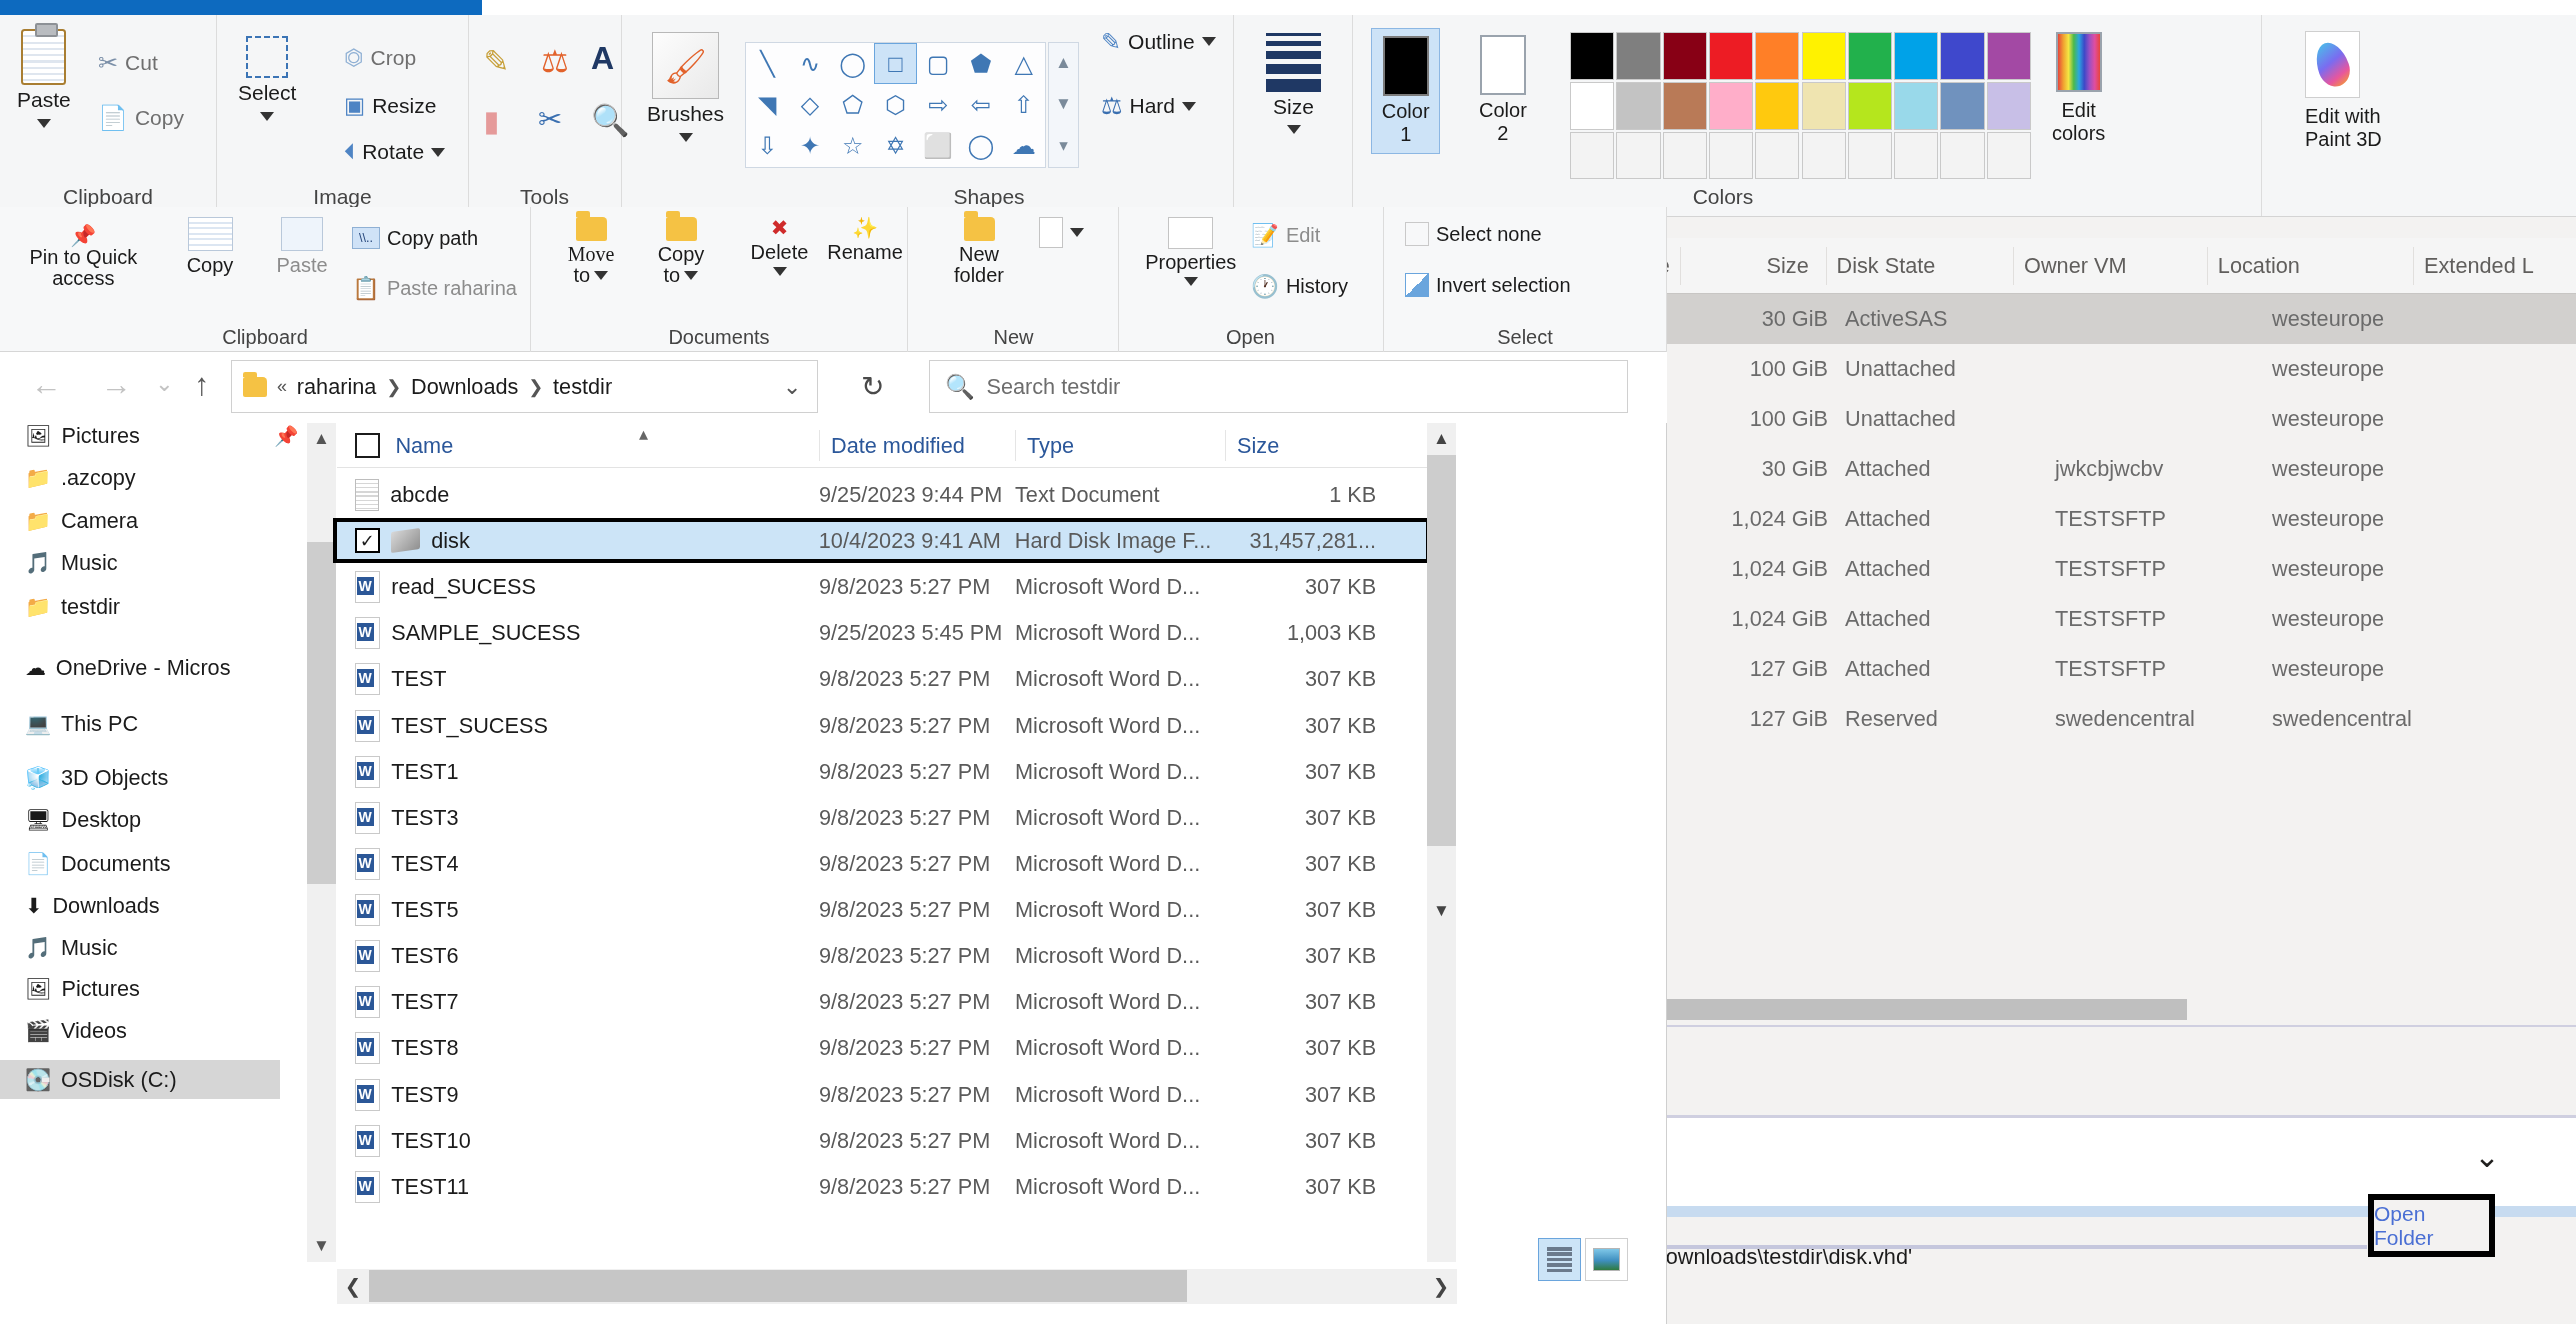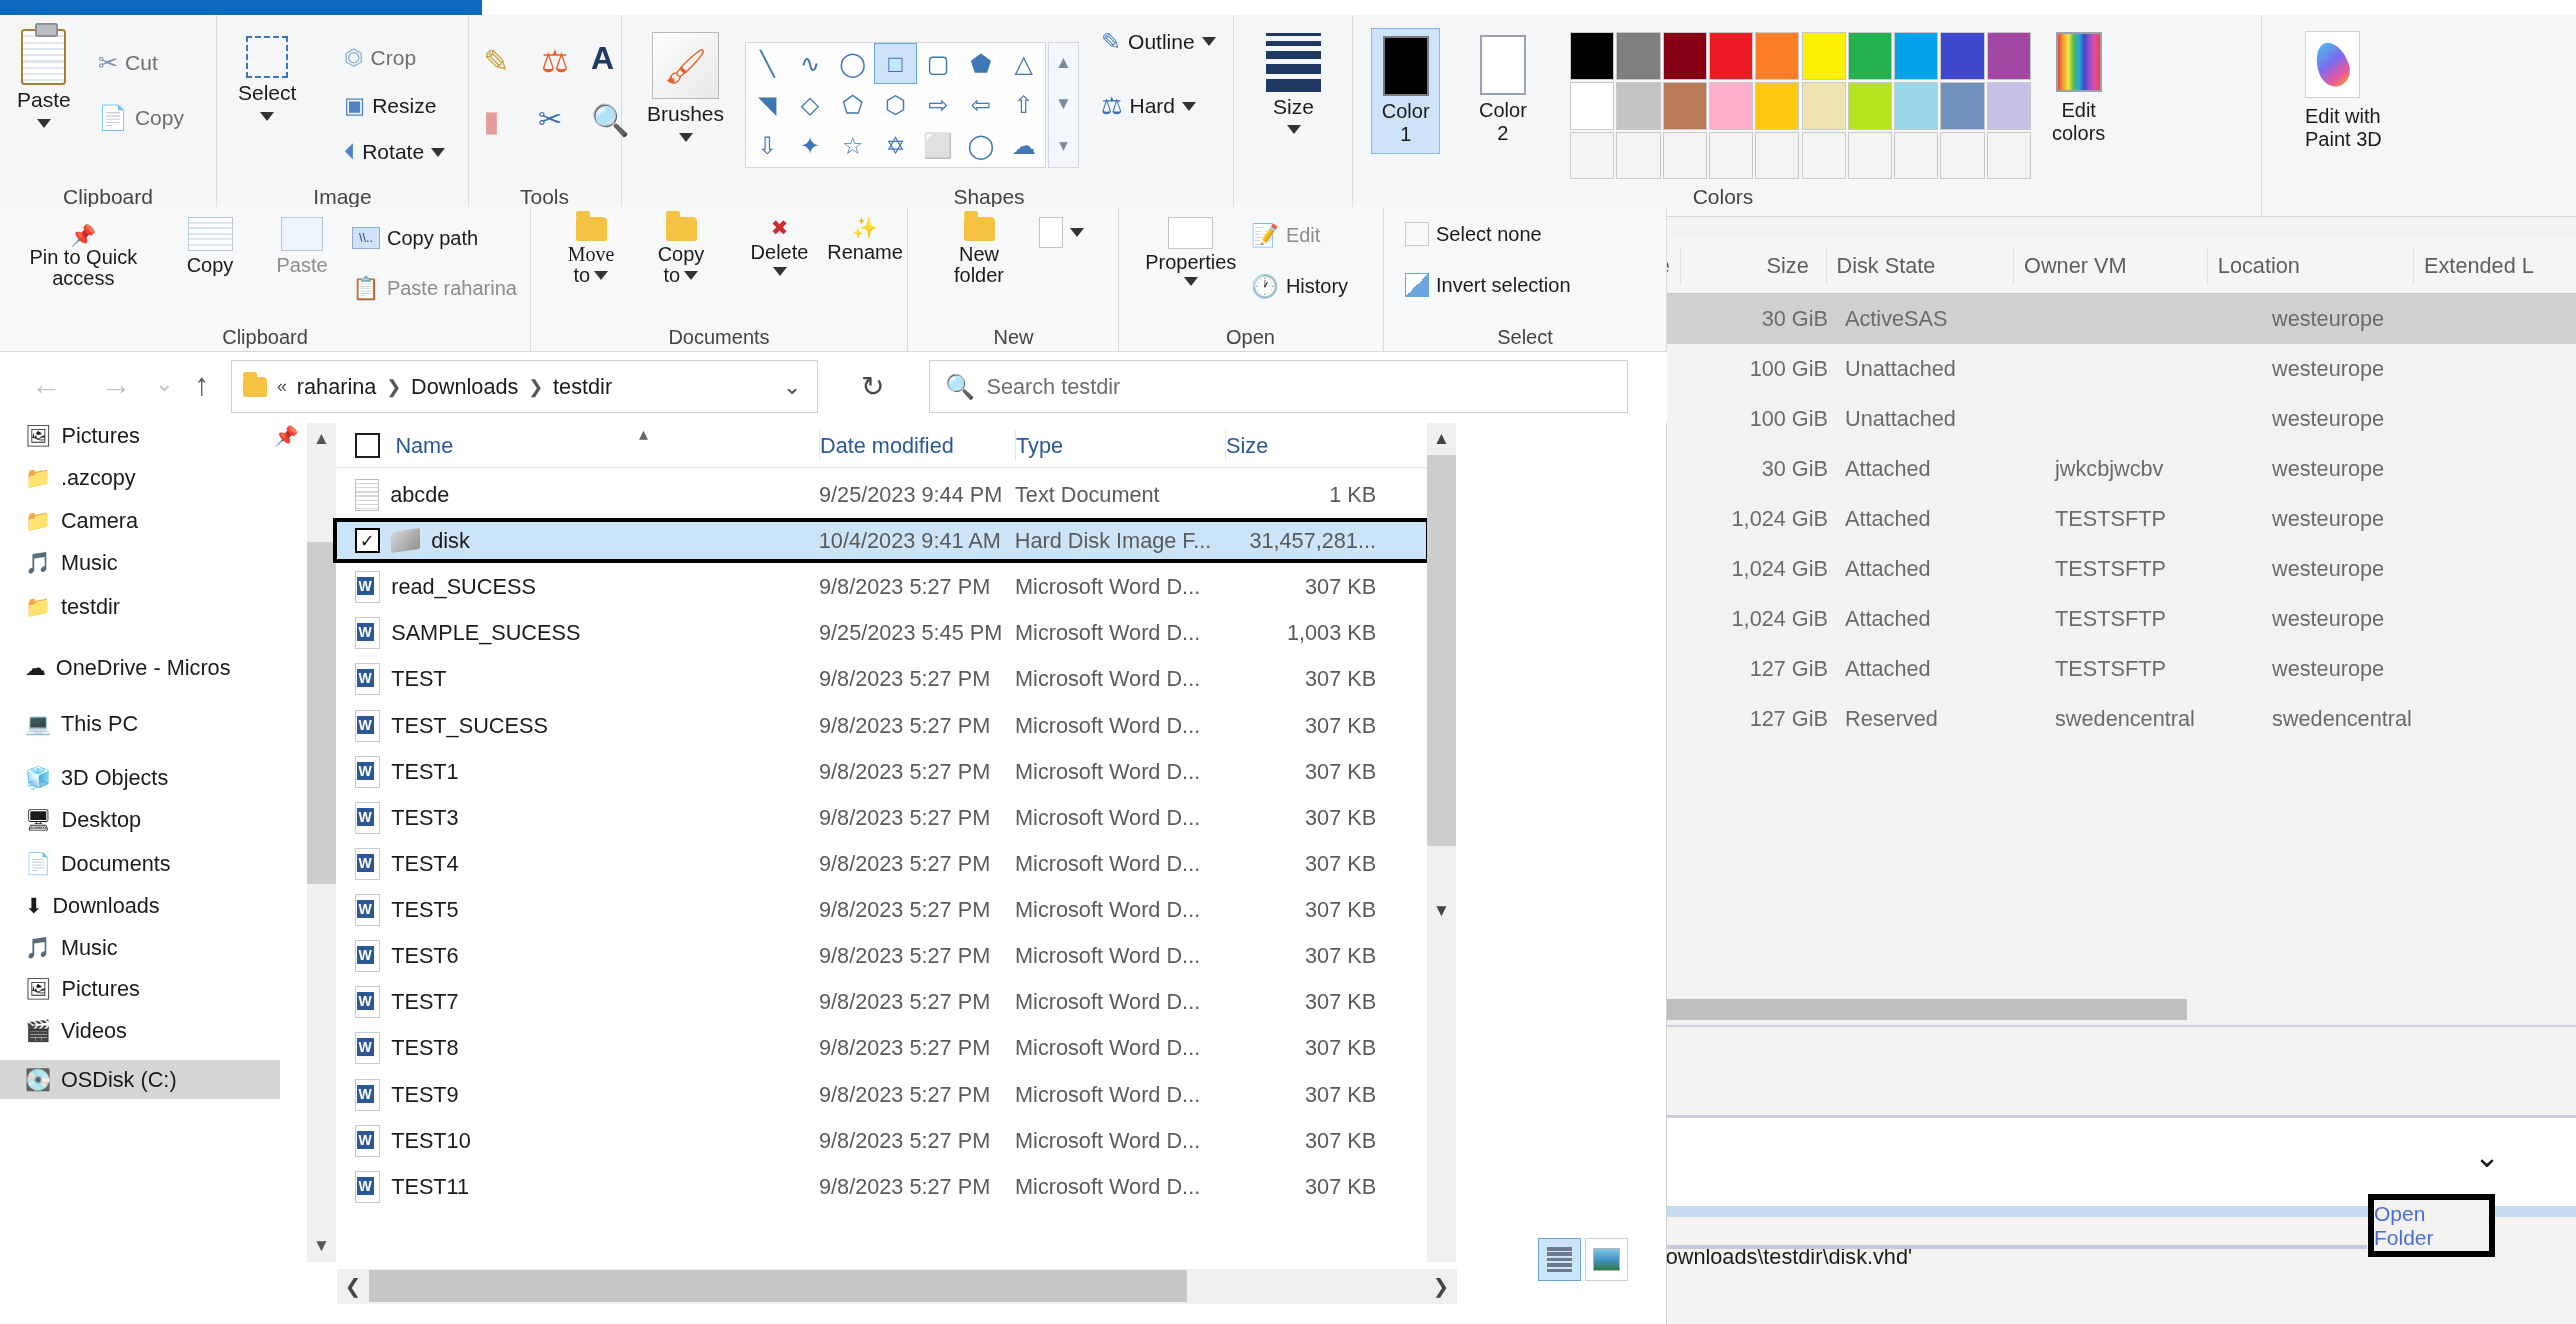--- a/index.html
+++ b/index.html
@@ -122,21 +122,21 @@
   #exp-sidebar { position:absolute; left:0; top:71px; width:307px; height:839px; background:#ffffff;}
   .side-item { position:absolute; left:25px; display:flex; align-items:center; gap:9.8px; font-size:21.7px; color:#1b1b1b; white-space:nowrap;}
   .side-item.sel { left:0; width:280px; padding-left:25px; height:39px; background:#d6d6d6; }
   #side-scroll { position:absolute; left:307px; top:71px; width:29px; height:839px; background:#f0f0f0; }
   #side-scroll .up, #side-scroll .dn { position:absolute; left:0; width:29px; height:32px; display:flex;align-items:center;justify-content:center; color:#555; font-size:17px;}
   #side-scroll .up {top:0;} #side-scroll .dn {bottom:0;}
   #side-scroll .thumb { position:absolute; left:0; top:119px; width:29px; height:342px; background:#cdcdcd;}
 
   #exp-list { position:absolute; left:337px; top:71px; width:1328px; height:839px; }
   #list-head { position:absolute; left:0; top:0; width:1090px; height:45px; display:flex; align-items:center; border-bottom:0.7px solid #e3e3e3;}
-  #list-head .hcell { font-size:21.7px; color:#2b579a; border-left:0.7px solid #e5e5e5; height:31px; line-height:31px; padding-left:0;}
+  #list-head .hcell { font-size:21.7px; color:#2b579a; border-left:0.7px solid #e5e5e5; height:31px; line-height:31px; padding-left:11px;}
   #sort-caret { position:absolute; left:302px; top:0px; font-size:18px; color:#666;}
   .f-row { position:absolute; left:0; width:1090px; height:45px; display:flex; align-items:center; font-size:21.7px; color:#1b1b1b;}
   .f-row.sel { background:#cce4f7; border:4.2px solid #000; width:1097px; left:-4.2px; }
   .fr-name { width:482px; display:flex; align-items:center; gap:11.2px; padding-left:18px;}
   .fr-date { width:196px; color:#5a5a5a;}
   .fr-type { width:210px; color:#5a5a5a;}
   .fr-size { width:161px; text-align:right; color:#5a5a5a; padding-right:9.8px;}
   .chk { width:25px;height:25px;border:2.1px solid #000;background:#fff;display:flex;align-items:center;justify-content:center;font-size:18px;}
   .chk-hollow { width:25px;height:25px;border:2.1px solid #1b1b1b;background:#fff;}
   .ic-word { width:25px;height:32px;background:#fff;border:1.4px solid #c9c9c9;position:relative;}

